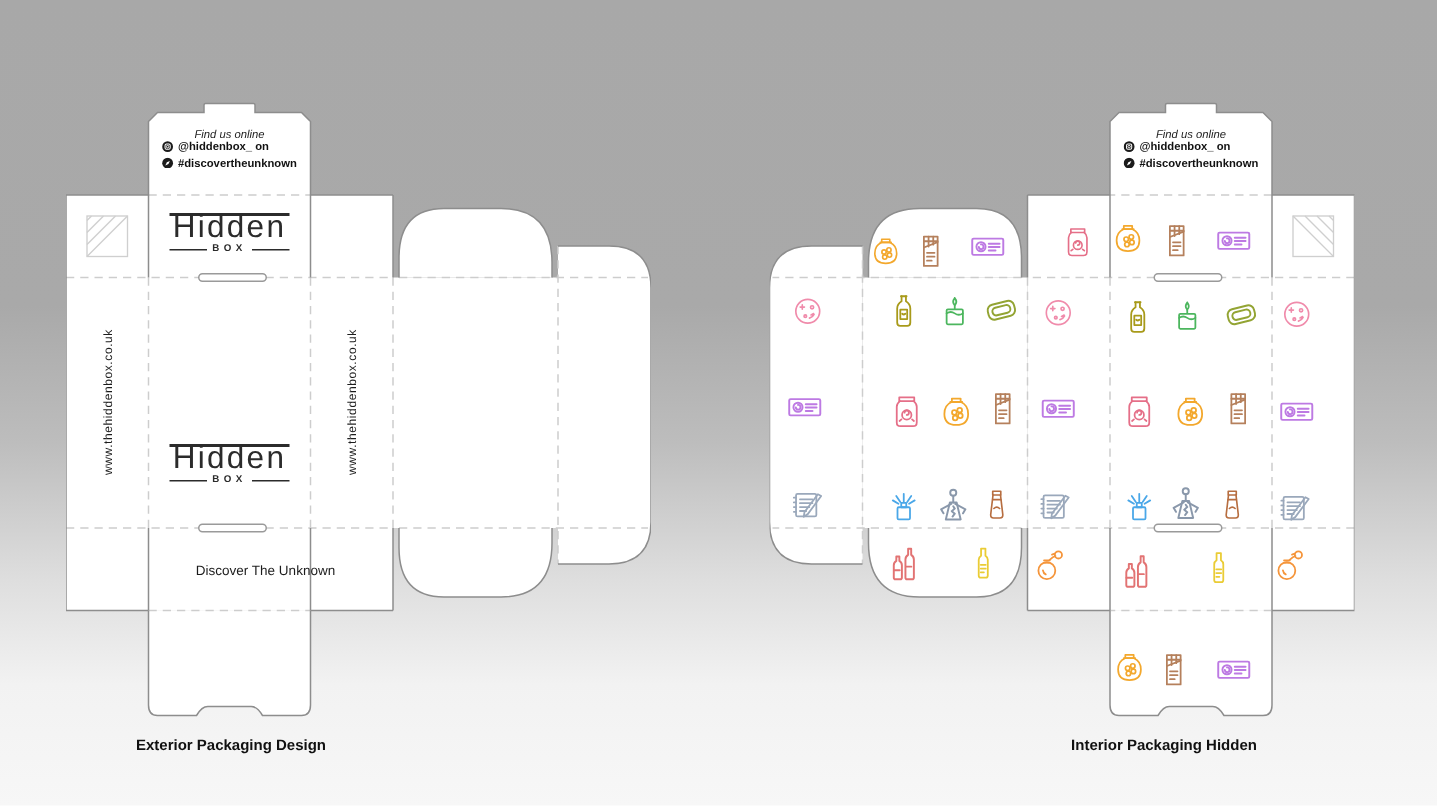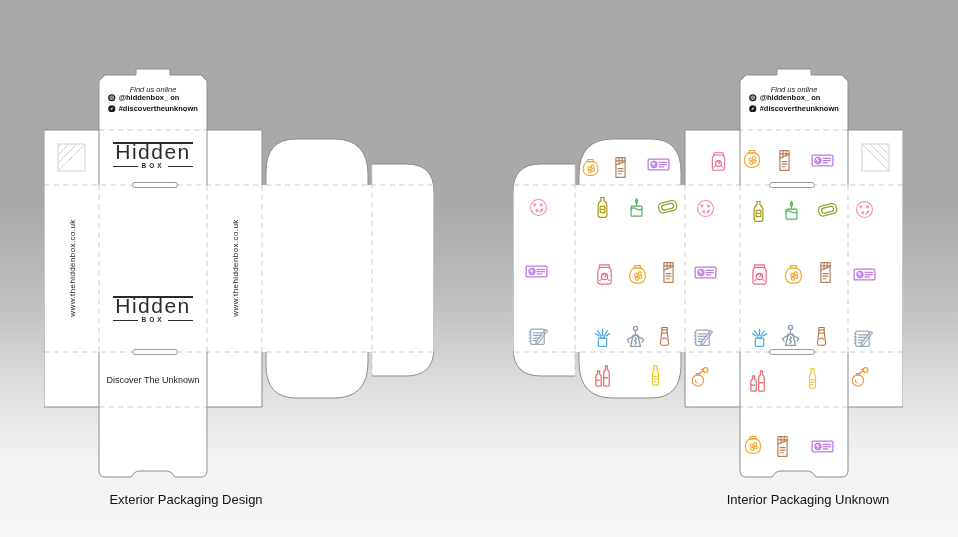--- a/index.html
+++ b/index.html
@@ -19,22 +19,22 @@
   .findus .row svg{width:7.5px;height:7.5px;display:block;}
   
   .logo{width:80px;margin:0 auto;color:#2b2b2b;text-align:center;}
   .logo .over{border-top:2px solid #2b2b2b;height:0;}
   .logo .word{font-size:21px;line-height:1;letter-spacing:1.5px;margin-top:-3px;font-weight:400;}
   .logo .box-row{display:flex;align-items:center;gap:3px;margin-top:1px;}
   .logo .box-row .rule{flex:1;height:0;border-top:1.5px solid #2b2b2b;}
   .logo .box-row .box-text{font-size:6.5px;letter-spacing:3px;font-weight:700;line-height:1;}
   
   .vurl{position:absolute;white-space:nowrap;font-size:8px;letter-spacing:0.4px;font-weight:500;color:#1c1c1c;transform:translate(-50%,-50%) rotate(-90deg);}
-  .tagline{display:flex;align-items:center;justify-content:center;font-size:9px;color:#1c1c1c;}
-  .caption{position:absolute;transform:translateX(-50%);font-size:13px;font-weight:400;color:#111;white-space:nowrap;margin-left:32px;}
+  .tagline{display:flex;align-items:center;justify-content:center;font-size:9px;color:#1c1c1c;margin-left:24px;}
+  .caption{position:absolute;transform:translateX(-50%);font-size:10px;font-weight:700;color:#111;white-space:nowrap;}
   .die-icon{position:absolute;}
   .die-icon svg{width:100%;height:100%;display:block;}
 </style>
 </head>
 <body>
 
 <div class="stage">
 
   <svg width="0" height="0" style="position:absolute">
     <defs>
@@ -531,15 +531,15 @@
             <path d="M11.3,8.9 q2.2,-2.1 3.7,-2.5"></path>
             <circle cx="16.9" cy="5.7" r="2.3"></circle>
             <path d="M14.5,4.9 l-1.7,0.6"></path>
             <path d="M7,15.6 q0.3,2 1.8,2.6"></path>
           </svg>
         </div>
       </div>
   </div>
 
   <div class="caption" style="left:154px;top:492px;">Exterior Packaging Design</div>
-  <div class="caption" style="left:776px;top:492px;">Interior Packaging Unknown</div>
+  <div class="caption" style="left:776px;top:492px;">Interior Packaging Hidden</div>
 
 </div>
 
 </body></html>

